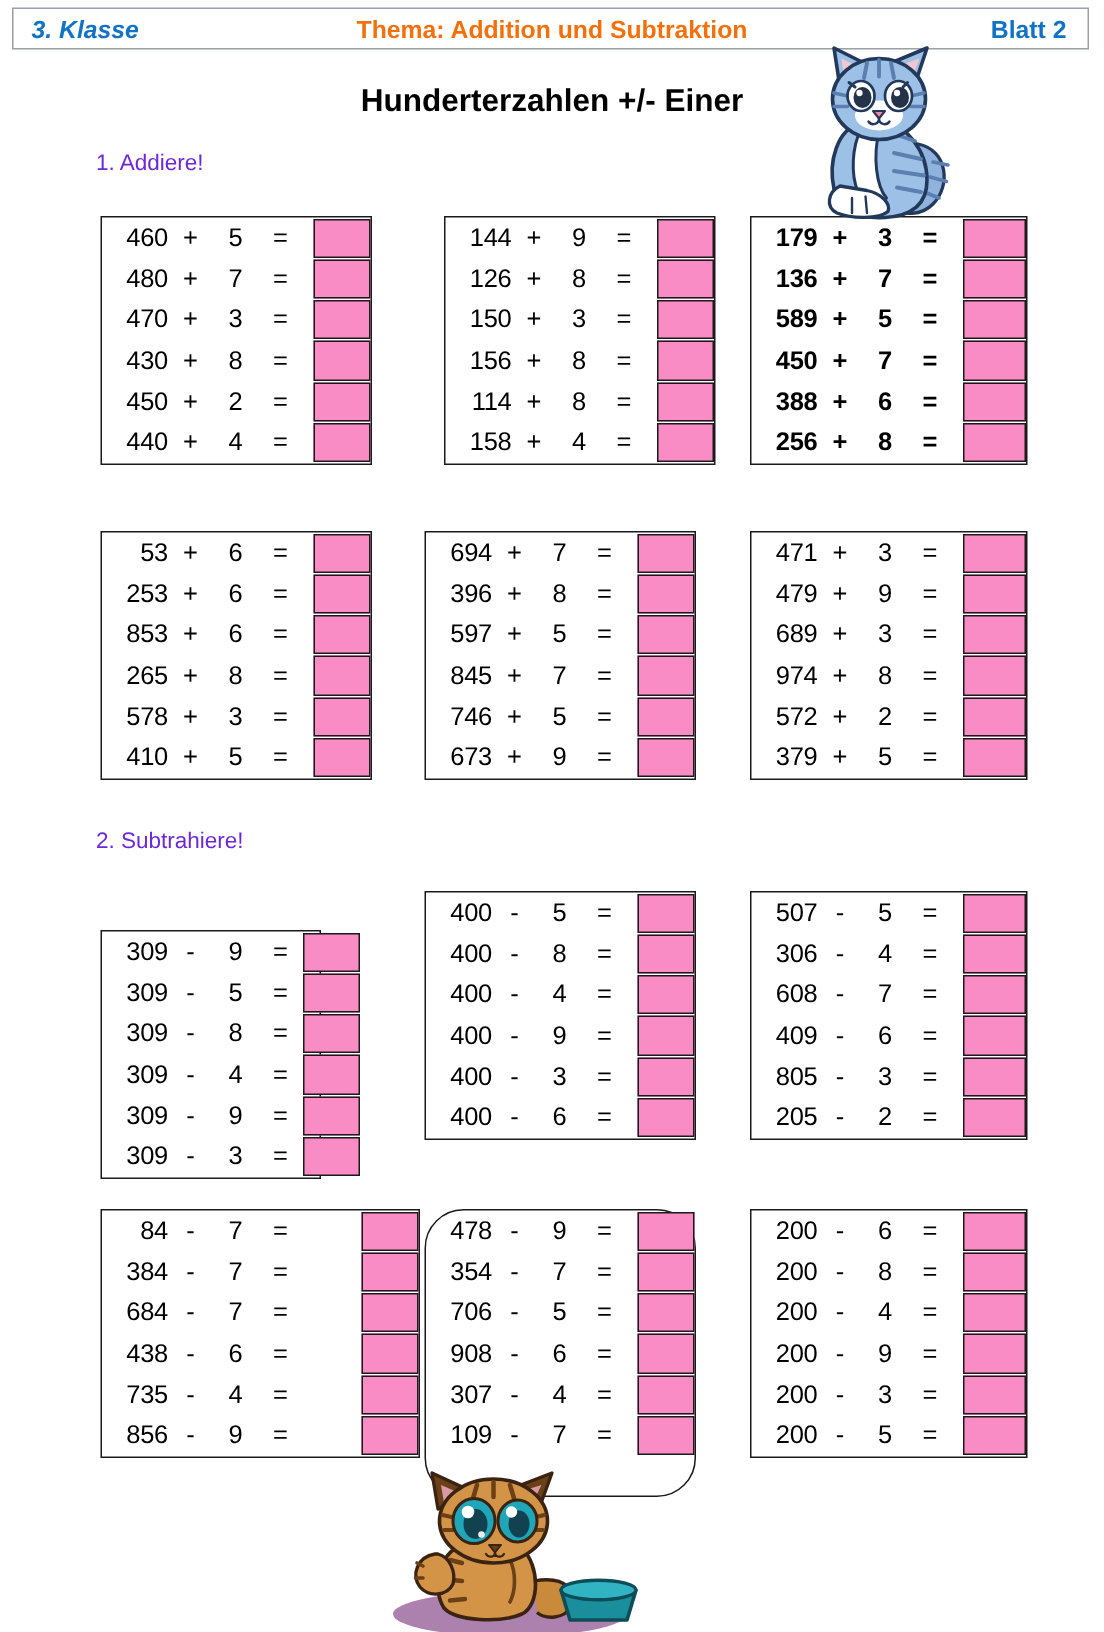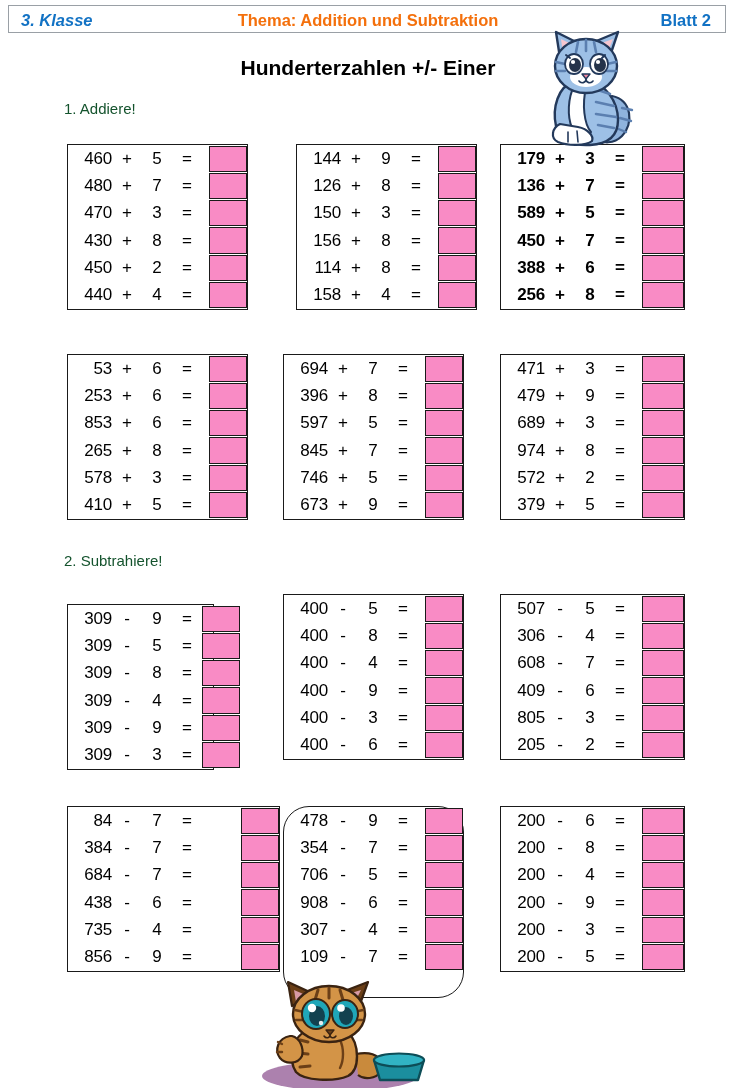--- a/index.html
+++ b/index.html
@@ -45,21 +45,21 @@
     left: 0; top: 56px;
     width: 736px;
     text-align: center;
     font-size: 21px;
     font-weight: bold;
     color: #000;
   }
   .task-heading {
     position: absolute;
     font-size: 15px;
-    color: #14532d;
+    color: #6d28d9;
     font-weight: normal;
     white-space: nowrap;
   }
   #task-1-heading { left: 64px; top: 100px; }
   #task-2-heading { left: 64px; top: 552px; }
 
   
   .block {
     position: absolute;
     border: 1.6px solid #1a1a1a;
@@ -464,21 +464,21 @@
       <div class="prow">
         <div class="pcells">
           <span class="operand-a">379</span>
           <span class="operator">+</span>
           <span class="operand-b">5</span>
           <span class="equals">=</span>
         </div>
         <div class="answer-box"></div>
       </div>
     </div>
-    <div class="block" style="left: 67px; top: 604px; width: 147px; height: 166px;">
+    <div class="block" style="left: 67px; top: 620px; width: 147px; height: 166px;">
       <div class="prow">
         <div class="pcells">
           <span class="operand-a">309</span>
           <span class="operator">-</span>
           <span class="operand-b">9</span>
           <span class="equals">=</span>
         </div>
         <div class="answer-box"></div>
       </div>
       <div class="prow">

